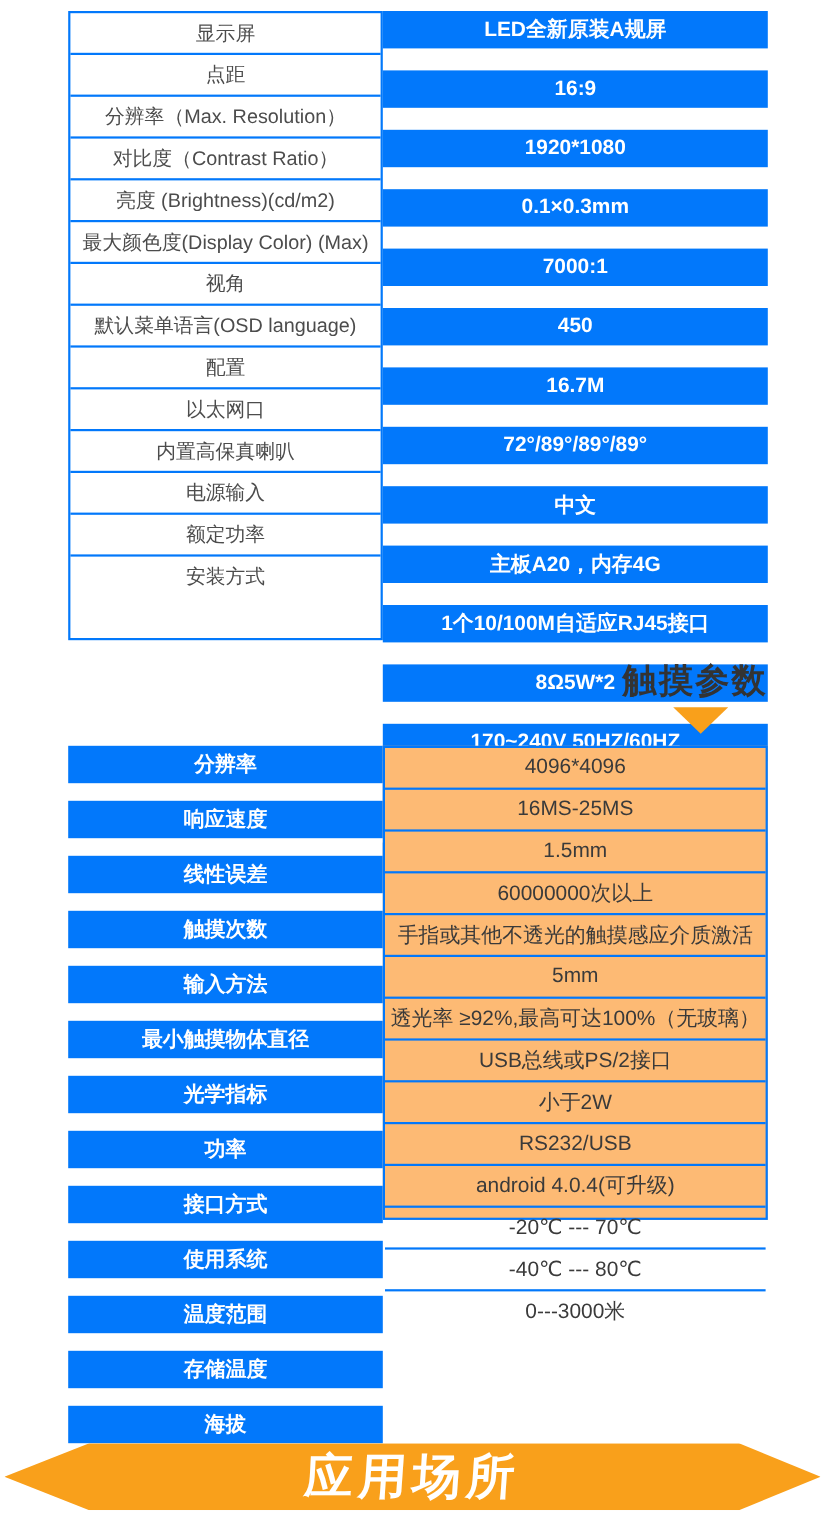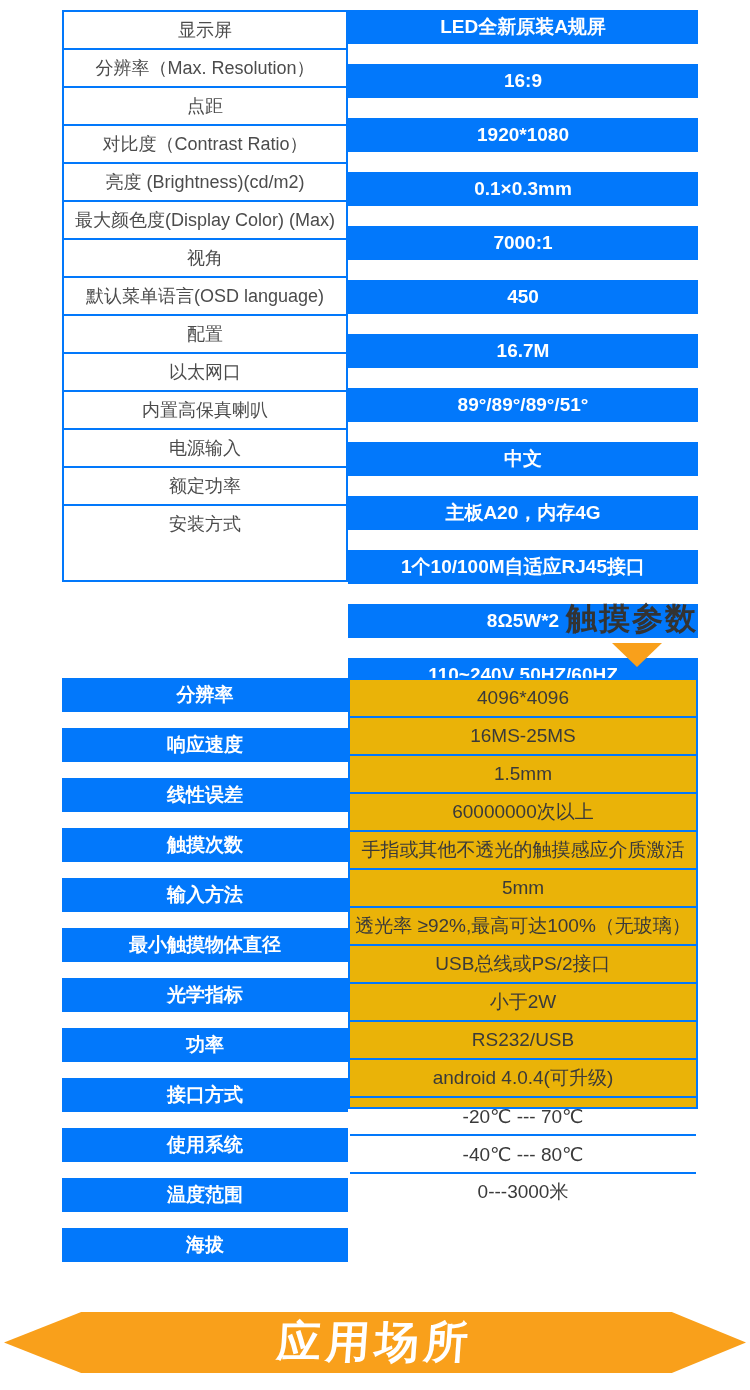--- a/index.html
+++ b/index.html
@@ -57,21 +57,21 @@
   
   .t2{position:absolute;left:62px;top:678px;width:636px;height:534px;}
   .t2 .col-labels{position:absolute;left:0;top:0;width:286px;}
   .t2 .lcell{
     height:34px;margin-bottom:16px;background:var(--blue);
     display:flex;align-items:center;justify-content:center;
     color:#ffffff;font-size:19px;font-weight:bold;white-space:nowrap;
   }
   .t2 .col-values{
     position:absolute;left:286px;top:0;width:350px;height:431px;
-    border:2px solid var(--blue);background:#eab308;
+    border:2px solid var(--blue);background:#fdba74;
   }
   .t2 .rcell{
     height:38px;border-bottom:2px solid var(--blue);
     display:flex;align-items:center;justify-content:center;
     color:var(--value-text);font-size:19px;white-space:nowrap;
   }
   .t2 .rcell:last-child{border-bottom:none;height:36px;}
 
   
   .banner{
@@ -86,48 +86,48 @@
   }
 </style>
 </head>
 <body>
 
 <div class="page">
 
   <section class="t1">
     <div class="col-labels" id="t1-labels">
         <div class="lcell">显示屏</div>
+        <div class="lcell">点距</div>
         <div class="lcell">分辨率（Max. Resolution）</div>
-        <div class="lcell">点距</div>
         <div class="lcell">对比度（Contrast Ratio）</div>
         <div class="lcell">亮度 (Brightness)(cd/m2)</div>
         <div class="lcell">最大颜色度(Display Color) (Max)</div>
         <div class="lcell">视角</div>
         <div class="lcell">默认菜单语言(OSD language)</div>
         <div class="lcell">配置</div>
         <div class="lcell">以太网口</div>
         <div class="lcell">内置高保真喇叭</div>
         <div class="lcell">电源输入</div>
         <div class="lcell">额定功率</div>
         <div class="lcell">安装方式</div>
       </div>
     <div class="col-values" id="t1-values">
         <div class="rcell">LED全新原装A规屏</div>
         <div class="rcell">16:9</div>
         <div class="rcell">1920*1080</div>
         <div class="rcell">0.1×0.3mm</div>
         <div class="rcell">7000:1</div>
         <div class="rcell">450</div>
         <div class="rcell">16.7M</div>
-        <div class="rcell">89°/89°/89°/51°</div>
+        <div class="rcell">72°/89°/89°/89°</div>
         <div class="rcell">中文</div>
         <div class="rcell">主板A20，内存4G</div>
         <div class="rcell">1个10/100M自适应RJ45接口</div>
         <div class="rcell">8Ω5W*2</div>
-        <div class="rcell">110~240V 50HZ/60HZ</div>
+        <div class="rcell">170~240V 50HZ/60HZ</div>
         <div class="rcell">&lt; 400W</div>
         <div class="rcell">壁挂或嵌入安装</div>
       </div>
   </section>
 
   <div class="touch-heading">触摸参数</div>
 
   <div class="down-triangle"></div>
 
   <section class="t2">
@@ -136,20 +136,21 @@
         <div class="lcell">响应速度</div>
         <div class="lcell">线性误差</div>
         <div class="lcell">触摸次数</div>
         <div class="lcell">输入方法</div>
         <div class="lcell">最小触摸物体直径</div>
         <div class="lcell">光学指标</div>
         <div class="lcell">功率</div>
         <div class="lcell">接口方式</div>
         <div class="lcell">使用系统</div>
         <div class="lcell">温度范围</div>
+        <div class="lcell">存储温度</div>
         <div class="lcell">海拔</div>
       </div>
     <div class="col-values" id="t2-values">
         <div class="rcell">4096*4096</div>
         <div class="rcell">16MS-25MS</div>
         <div class="rcell">1.5mm</div>
         <div class="rcell">60000000次以上</div>
         <div class="rcell">手指或其他不透光的触摸感应介质激活</div>
         <div class="rcell">5mm</div>
         <div class="rcell">透光率 ≥92%,最高可达100%（无玻璃）</div>

